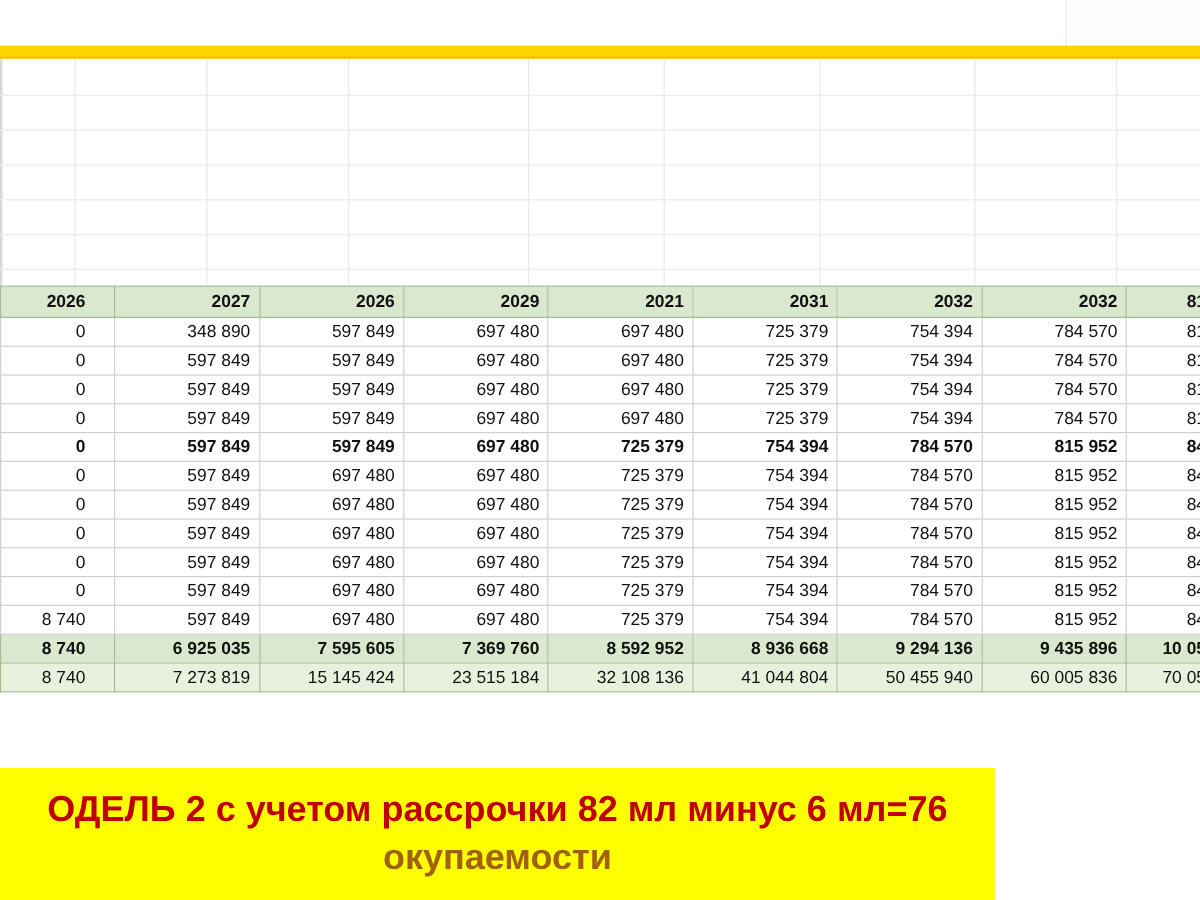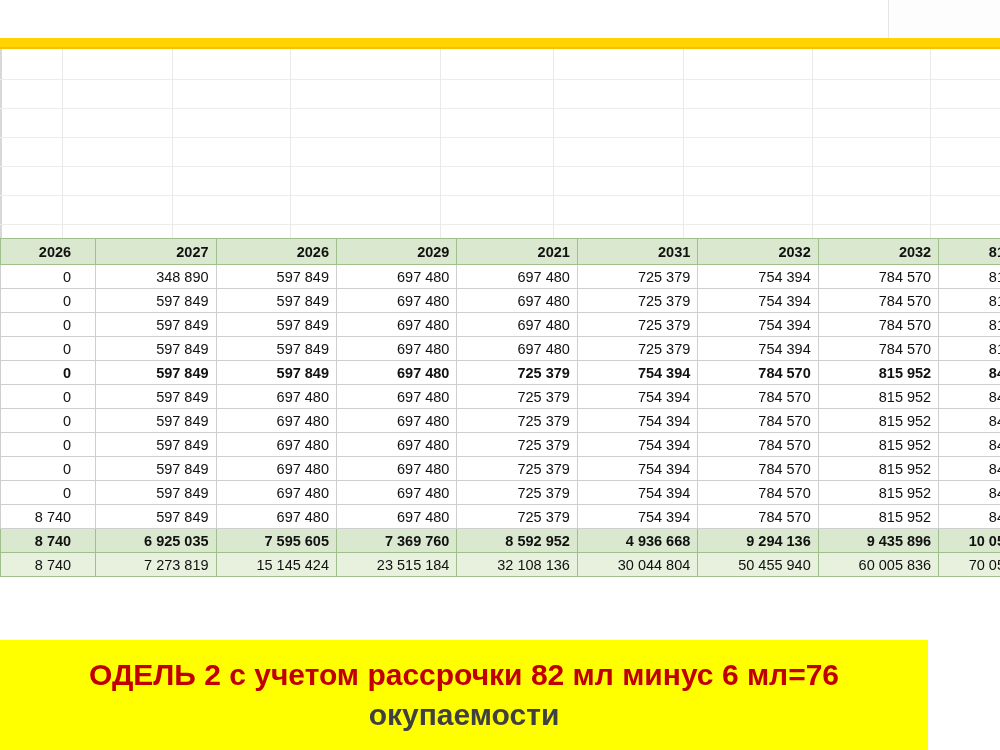--- a/index.html
+++ b/index.html
@@ -57,30 +57,30 @@
   table.sheet td.firstcol{
     width:62px;
     padding-right:24px;
   }
   table.sheet td.c{width:104px;}
   table.sheet td.last{width:58px;padding-right:0;padding-left:7px;text-align:right;}
   table.sheet tr.bold1 td{font-weight:bold;}
 
   
   .banner{
-    position:absolute;left:0;top:640px;width:928px;height:110px;
+    position:absolute;left:0;top:640px;width:829px;height:110px;
     background:#ffff00;
     display:flex;flex-direction:column;align-items:center;justify-content:center;
   }
   .banner .line1{
     font-size:30px;color:#c00000;font-weight:bold;line-height:36px;
     white-space:nowrap;width:1000px;text-align:center;
   }
   .banner .line2{
-    font-size:30px;color:#404040;font-weight:bold;line-height:36px;margin-top:4px;
+    font-size:30px;color:#a16207;font-weight:bold;line-height:36px;margin-top:4px;
   }
   .gapwhite{position:absolute;left:0;top:614px;width:1000px;height:26px;background:#ffffff;}
 </style>
 </head>
 <body>
 
 <div class="screen">
 
   <div class="topstrip">
     <div class="shadowbox"></div>
@@ -254,33 +254,33 @@
           <td class="c">815 952</td>
           <td class="last">84</td>
         </tr>
 
         <tr class="sumrow">
           <td class="firstcol">8 740</td>
           <td class="c">6 925 035</td>
           <td class="c">7 595 605</td>
           <td class="c">7 369 760</td>
           <td class="c">8 592 952</td>
-          <td class="c">4 936 668</td>
+          <td class="c">8 936 668</td>
           <td class="c">9 294 136</td>
           <td class="c">9 435 896</td>
           <td class="last">10 05</td>
         </tr>
 
         <tr class="totalrow">
           <td class="firstcol">8 740</td>
           <td class="c">7 273 819</td>
           <td class="c">15 145 424</td>
           <td class="c">23 515 184</td>
           <td class="c">32 108 136</td>
-          <td class="c">30 044 804</td>
+          <td class="c">41 044 804</td>
           <td class="c">50 455 940</td>
           <td class="c">60 005 836</td>
           <td class="last">70 05</td>
         </tr>
       </tbody>
     </table>
   </div>
 
   <div class="gapwhite"></div>
 

